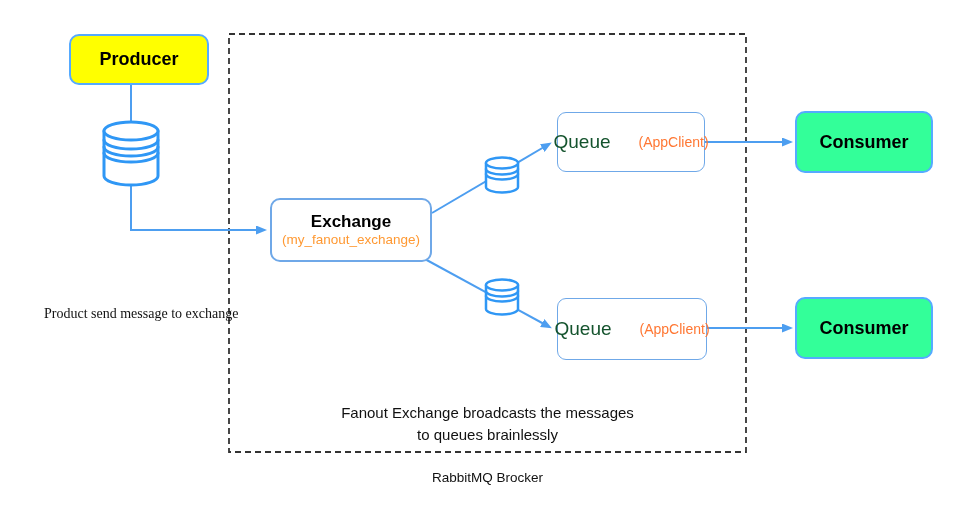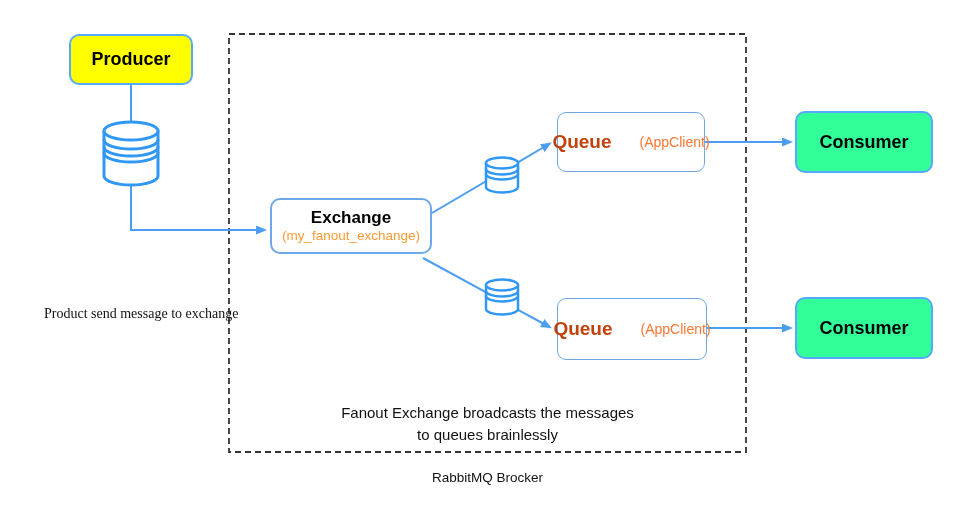--- a/index.html
+++ b/index.html
@@ -18,46 +18,46 @@
   }
   .node {
     position: absolute;
     display: flex;
     align-items: center;
     justify-content: center;
     box-sizing: border-box;
     text-align: center;
   }
   .node-producer {
-    left: 69px; top: 34px; width: 124px; height: 51px;
+    left: 69px; top: 34px; width: 140px; height: 51px;
     background: #FFFF00;
     border: 2px solid #55AAFF;
     border-radius: 10px;
     font-size: 18px; font-weight: bold; color: #000;
   }
   .node-exchange {
-    left: 270px; top: 198px; width: 162px; height: 56px;
+    left: 270px; top: 198px; width: 162px; height: 64px;
     background: #ffffff;
     border: 2px solid #6FA8E8;
     border-radius: 10px;
     flex-direction: column;
     line-height: 1.25;
   }
   .node-exchange .main-label { font-size: 17px; font-weight: bold; color: #000; }
   .node-exchange .sub-label  { font-size: 13.5px; color: #FF9933; text-align: center; }
   .node-queue {
     background: #ffffff;
     border: 1.5px solid #6FA8E8;
     border-radius: 9px;
     align-items: baseline;
     padding-top: 0;
   }
   .node-queue-app { left: 557px; top: 112px; width: 148px; height: 60px; }
   .node-queue-web { left: 557px; top: 298px; width: 150px; height: 62px; }
-  .node-queue .main-label { font-size: 19px; font-weight: bold; color: #c2410c; align-self: center; }
+  .node-queue .main-label { font-size: 19px; font-weight: normal; color: #14532d; align-self: center; }
   .node-queue .sub-label  { font-size: 14px; color: #FF7733; align-self: center; padding-left: 28px; }
   .node-consumer {
     background: #33FF99;
     border: 2px solid #55AAFF;
     border-radius: 10px;
     font-size: 18px; font-weight: bold; color: #000;
   }
   .node-consumer-app { left: 795px; top: 111px; width: 138px; height: 62px; }
   .node-consumer-web { left: 795px; top: 297px; width: 138px; height: 62px; }
   .caption {

